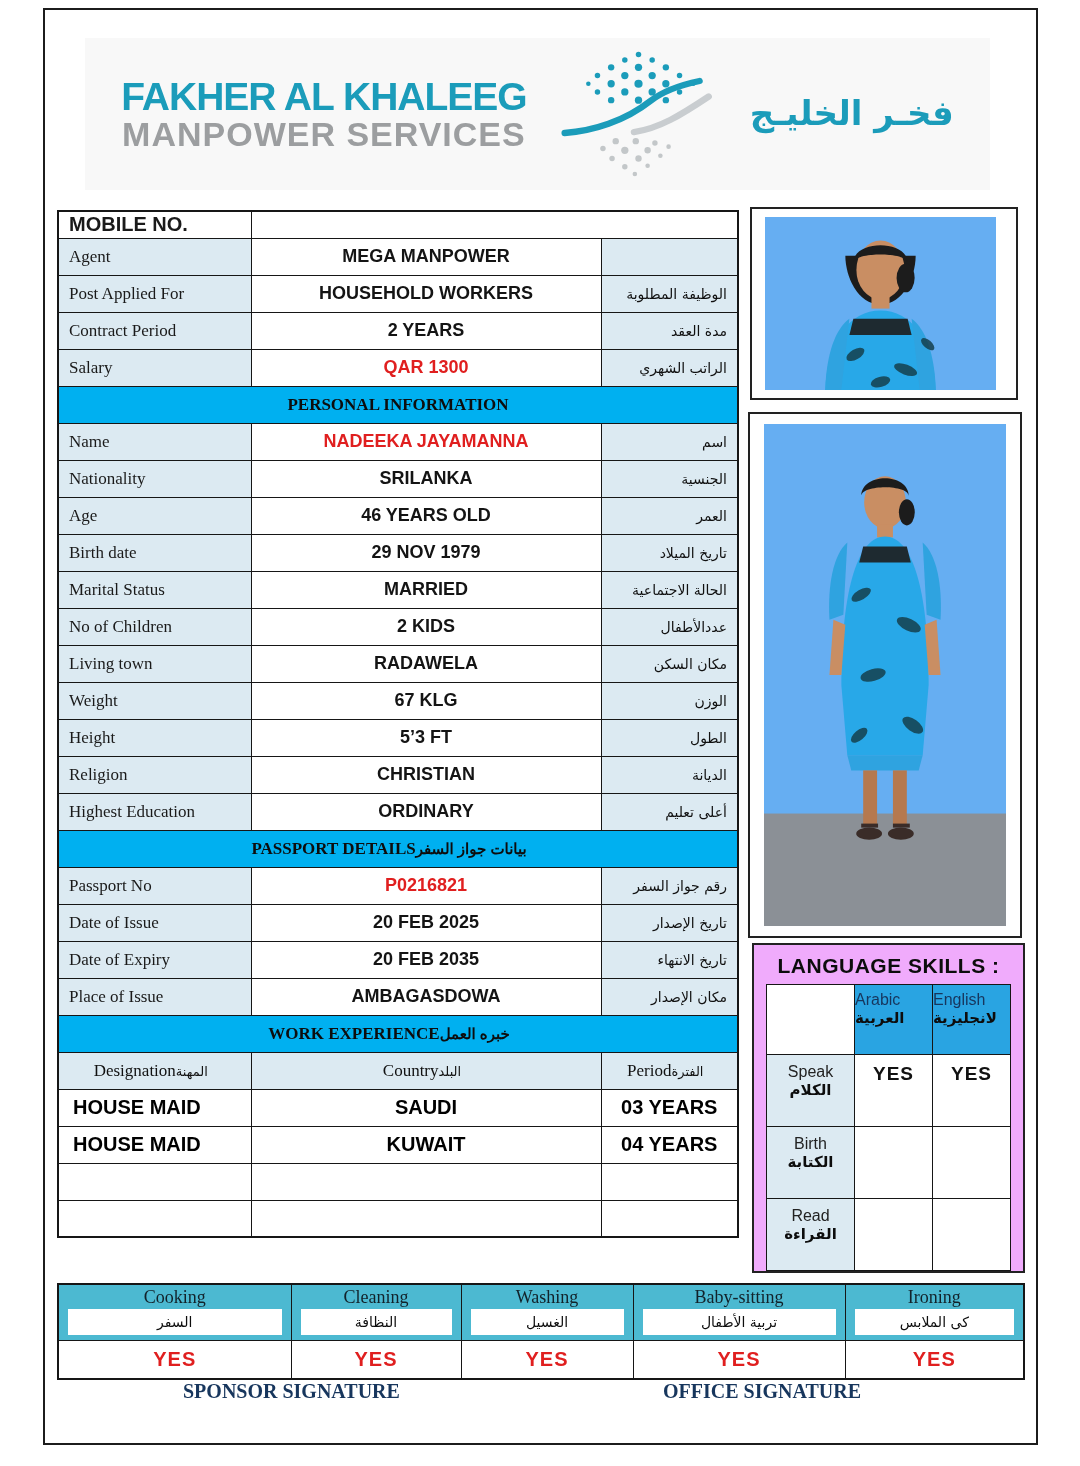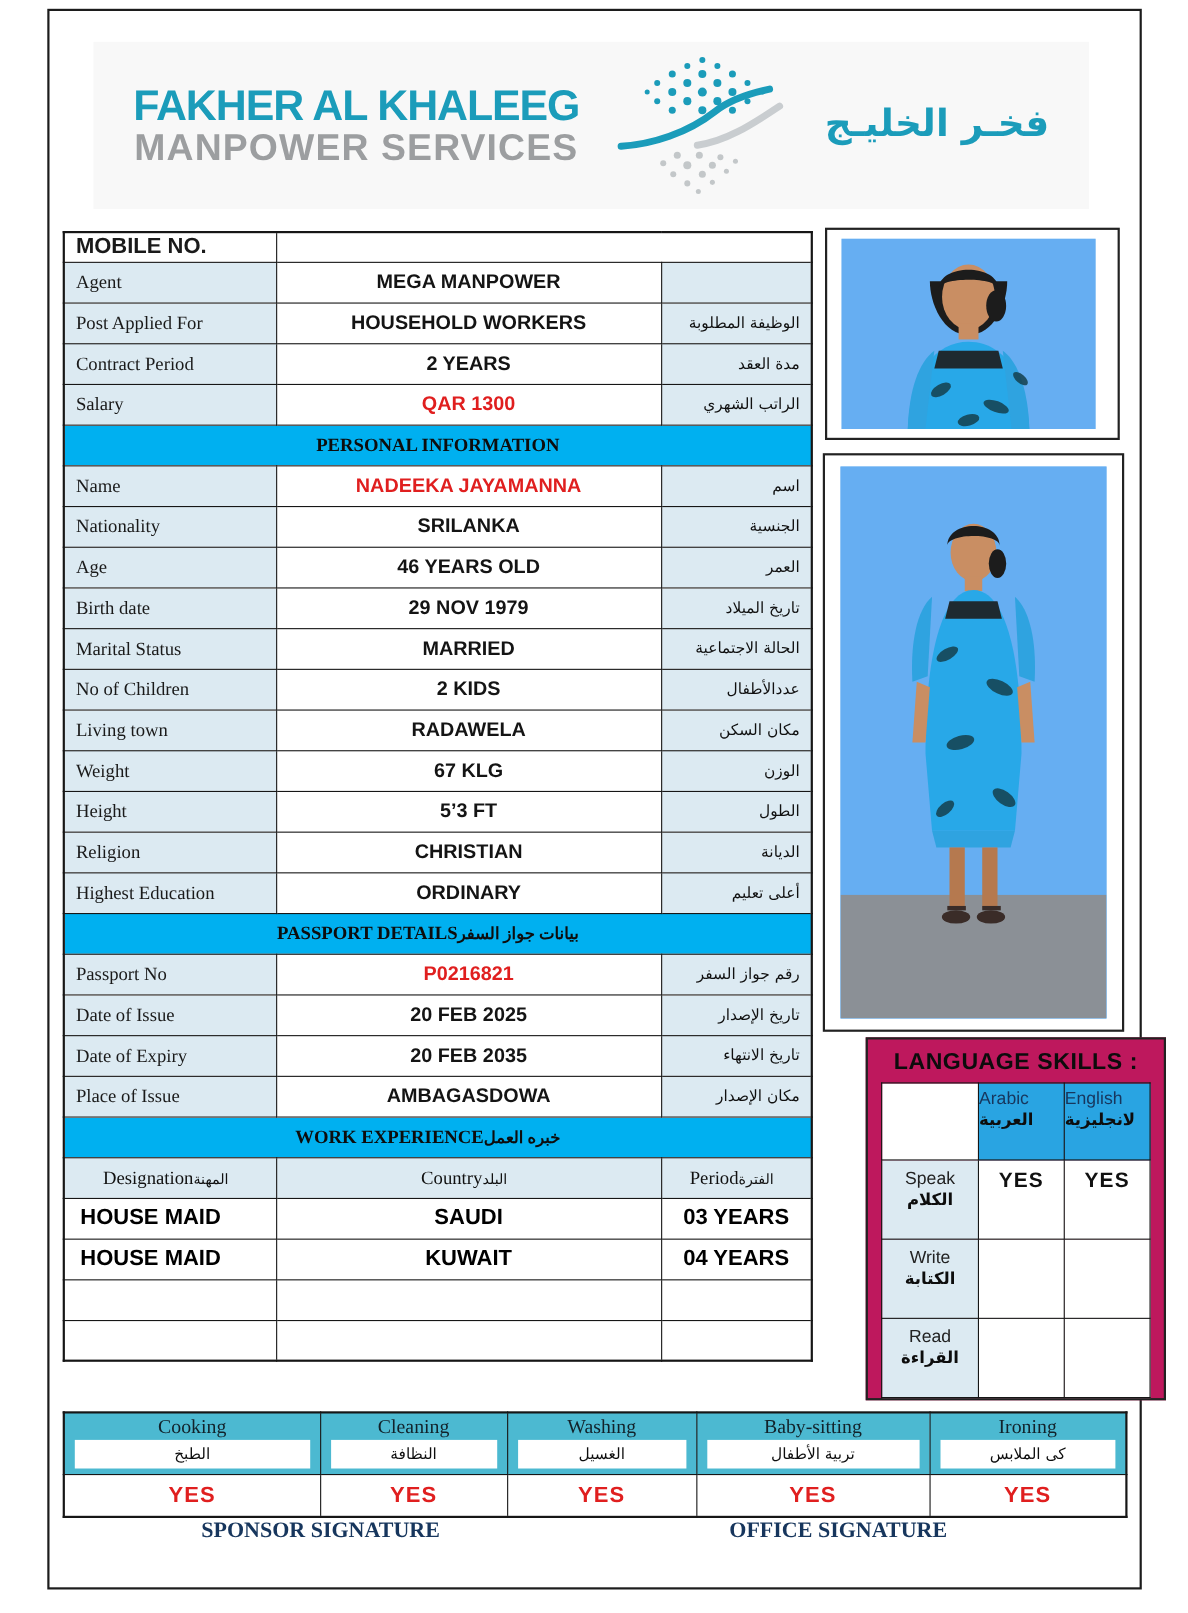--- a/index.html
+++ b/index.html
@@ -21,40 +21,40 @@
   table.main { position:absolute; left:57px; top:210px; width:680px; border-collapse:collapse;
                border:2px solid #161616; table-layout:fixed; }
   table.main td { border:1px solid #161616; height:37px; overflow:hidden; }
   td.lbl { background:#dceaf2; font-family:"Liberation Serif", serif; font-size:17px; color:#1a1a1a; padding-left:10px; }
   td.lbl.white { background:#ffffff; font-family:"Liberation Sans", sans-serif; font-weight:bold; font-size:20px; letter-spacing:0px; }
   td.val { background:#ffffff; text-align:center; font-weight:bold; font-size:18px; color:#141414; }
   td.val.red { color:#e01f1f;border-radius:11px; }
   td.arx { background:#dceaf2; direction:rtl; text-align:right; padding-right:10px; font-family:"DejaVu Sans", sans-serif; font-size:14px; color:#101010; }
   td.sec { background:#00b0f0; text-align:center; font-family:"Liberation Serif", serif; font-weight:bold;
            font-size:17px; color:#0d0d0d; height:31px; }
-  td.sec .ar { font-family:Liberation Serif, serif; font-size:15px; margin-right:18px; }
+  td.sec .ar { font-family:Liberation Sans, sans-serif; font-size:15px; margin-right:18px; }
   tr.mobile td { height:27px; }
 
   
   td.wh { background:#dceaf2; height:56px; text-align:center; }
   td.wh .en { font-family:"Liberation Serif", serif; font-size:17px; color:#111; }
   td.wh .ar { font-family:"DejaVu Sans", sans-serif; font-size:13px; color:#111; margin-right:8px; }
   td.wd { background:#fff; font-weight:bold; font-size:20px; padding-left:14px; height:43px; }
   td.wc { background:#fff; font-weight:bold; font-size:20px; text-align:center; height:43px; }
   td.wp { background:#fff; font-weight:bold; font-size:20px; text-align:center; height:43px; }
   td.wempty { background:#fff; height:40px; }
 
   
   .photo-box { position:absolute; background:#ffffff; border:2px solid #222; }
   .photo-box.p1 { left:750px; top:207px; width:268px; height:193px; padding:8px 20px 8px 13px; }
   .photo-box.p2 { left:748px; top:412px; width:274px; height:526px; padding:10px 14px; }
   .photo { position:relative; width:100%; height:100%; background:#66aef2; overflow:hidden; }
   .photo svg { position:absolute; left:0; top:0; width:100%; height:100%; }
 
-  .lang-box { position:absolute; left:752px; top:943px; width:273px; height:330px; background:#be185d; border:2px solid #222;margin-left:35px; }
+  .lang-box { position:absolute; left:752px; top:943px; width:273px; height:330px; background:#f0abfc; border:2px solid #222; }
   .lang-title { text-align:center; font-weight:bold; font-size:21px; color:#0c0c0c; margin-top:9px; letter-spacing:0.5px; }
   table.lang { border-collapse:collapse; margin:6px auto 0 auto; table-layout:fixed; }
   table.lang td { border:1px solid #161616; }
   td.lg-corner { background:#ffffff; width:88px; height:70px; }
   td.lg-head { background:#29a4e2; width:78px; text-align:left; vertical-align:top; padding-top:6px; }
   td.lg-head .en { font-size:16px; color:#17365d; display:block; }
   td.lg-head .ar { font-family:"DejaVu Sans", sans-serif; font-size:15px; font-weight:bold; color:#0d0d0d; display:block; }
   td.lg-row { background:#dceaf2; height:72px; text-align:center; vertical-align:top; padding-top:8px; }
   td.lg-row .en { font-size:16px; color:#222; display:block; }
   td.lg-row .ar { font-family:"DejaVu Sans", sans-serif; font-size:15px; font-weight:bold; color:#0d0d0d; display:block; }
@@ -364,21 +364,21 @@
       <tr>
         <td class="lg-row">
           <span class="en">Speak</span>
           <span class="ar">الكلام</span>
         </td>
         <td class="lg-val">YES</td>
         <td class="lg-val">YES</td>
       </tr>
       <tr>
         <td class="lg-row">
-          <span class="en">Write</span>
+          <span class="en">Birth</span>
           <span class="ar">الكتابة</span>
         </td>
         <td class="lg-val"></td>
         <td class="lg-val"></td>
       </tr>
       <tr>
         <td class="lg-row">
           <span class="en">Read</span>
           <span class="ar">القراءة</span>
         </td>
@@ -394,21 +394,21 @@
         <col style="width:233px">
         <col style="width:170px">
         <col style="width:172px">
         <col style="width:212px">
         <col style="width:179px">
       </colgroup>
     <tbody>
         <tr>
       <td class="sk-head">
         <span class="en">Cooking</span>
-        <span class="strip">الطبخ</span>
+        <span class="strip">السفر</span>
       </td>
       <td class="sk-head">
         <span class="en">Cleaning</span>
         <span class="strip">النظافة</span>
       </td>
       <td class="sk-head">
         <span class="en">Washing</span>
         <span class="strip">الغسيل</span>
       </td>
       <td class="sk-head">

